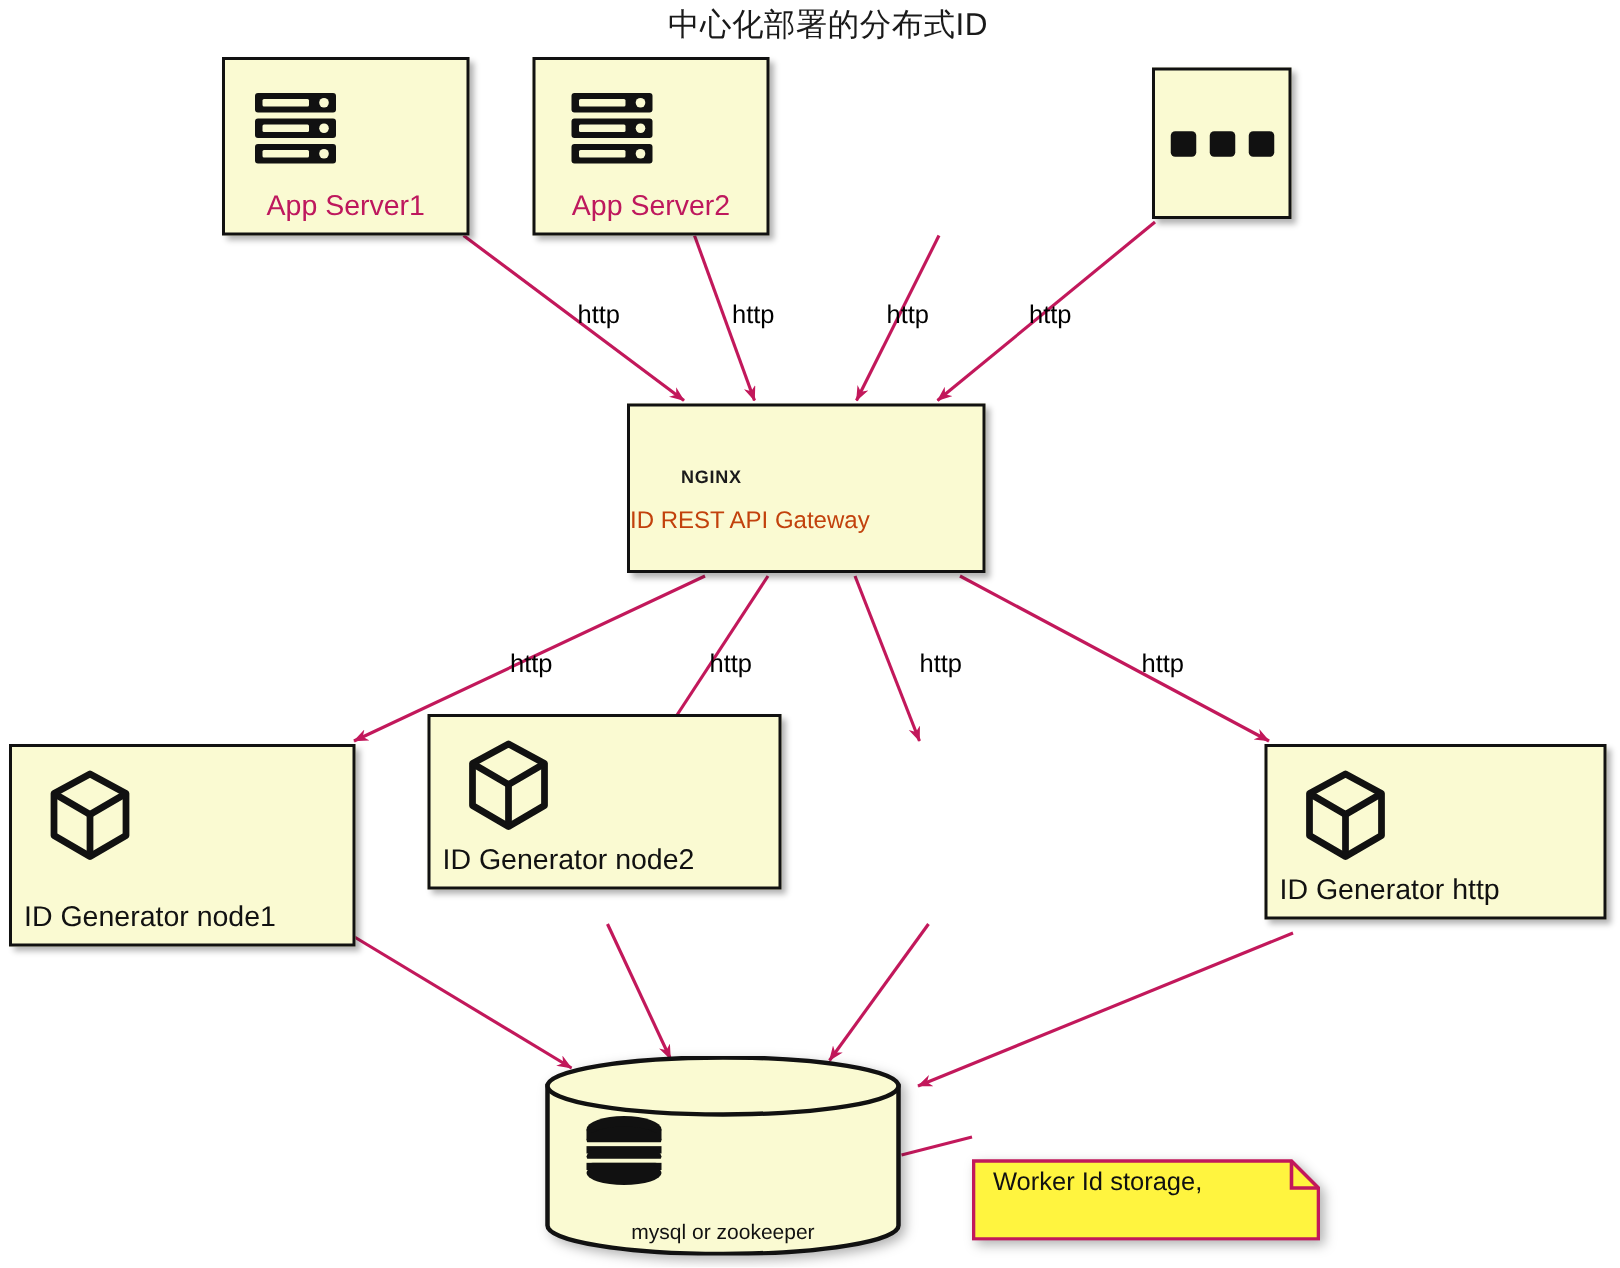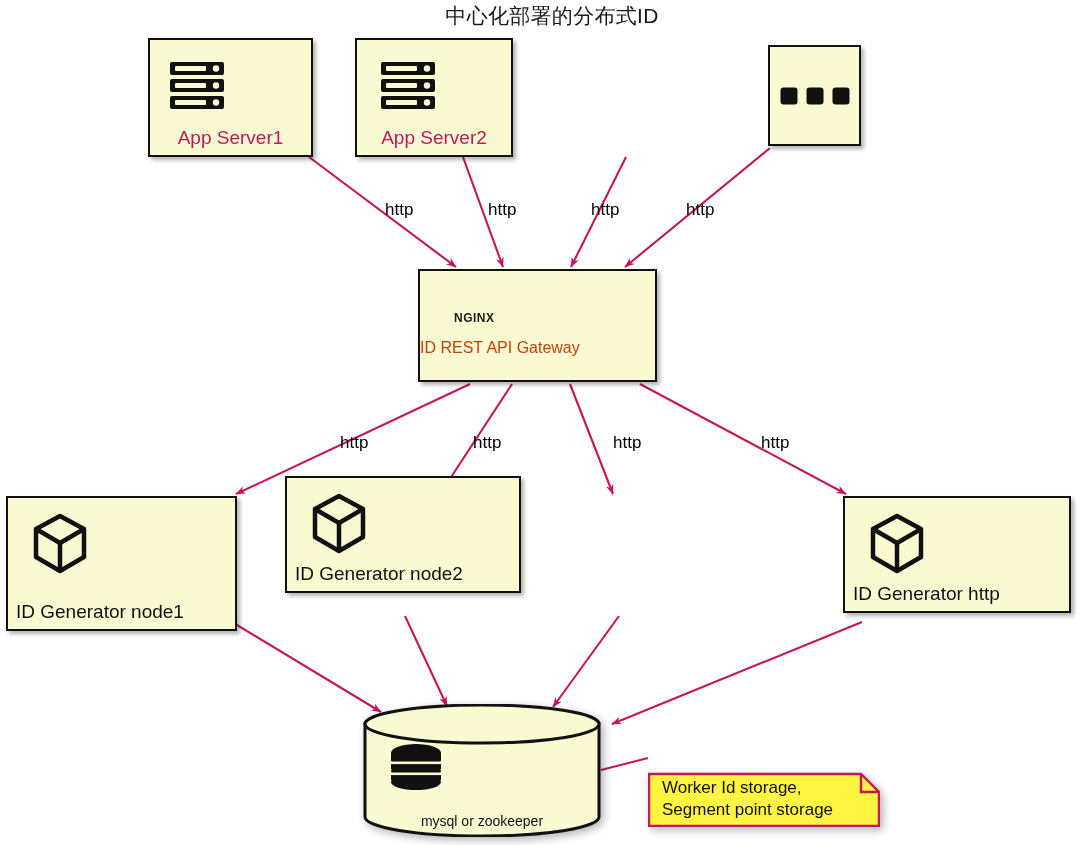--- a/index.html
+++ b/index.html
@@ -197,17 +197,16 @@
     <span class="dbcap">mysql or zookeeper</span>
   </div>
 
   <div class="note">
     <svg width="232" height="57" viewBox="0 0 232 57">
       <path d="M1,4 L213,4 L231,22 L231,56 L1,56 Z" fill="#FFF43F" stroke="#C2185B" stroke-width="2.4"></path>
       <path d="M213,4 L213,22 L231,22" fill="none" stroke="#C2185B" stroke-width="2.4"></path>
     </svg>
     <div class="notetxt">
       <div>Worker Id storage,</div>
-      <div>Segment point storage</div>
     </div>
   </div>
 
 </div>
 
 </body></html>

